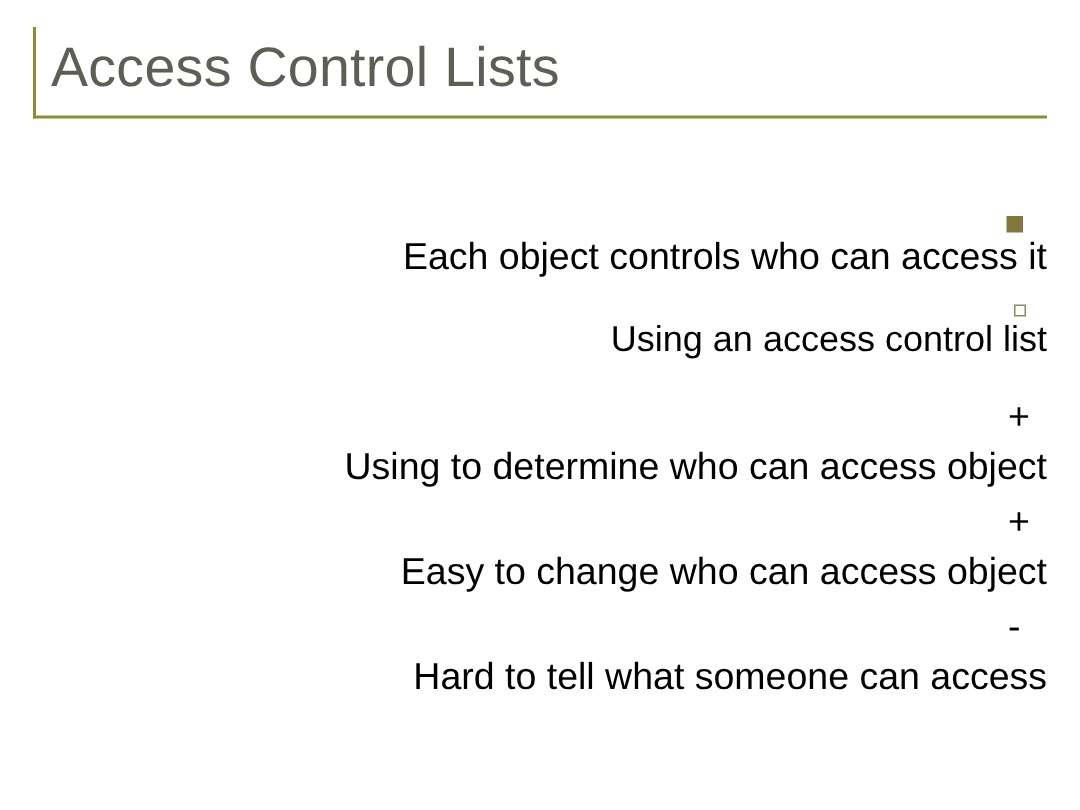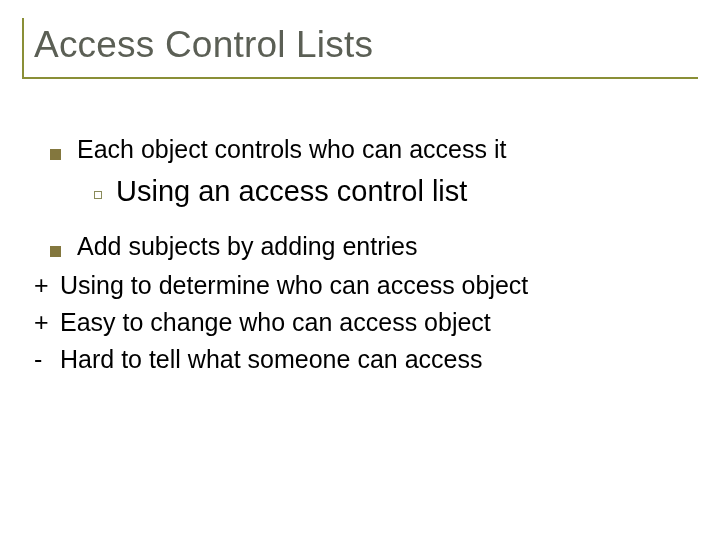--- a/index.html
+++ b/index.html
@@ -34,25 +34,25 @@
     letter-spacing: 0.2px;
   }
   .body {
     padding-left: 12px;
     font-size: 25px;
     line-height: 1.32;
     color: #000;
   }
   .row {
     display: flex;
-    flex-direction: row;
-    align-items: center;
+    flex-direction: column;
+    align-items: flex-end;
   }
   .indent-0 { padding-left: 16px; margin-bottom: 6px; }
-  .indent-1 { padding-left: 60px; font-size: 29px; margin-bottom: 20px; }
+  .indent-1 { padding-left: 60px; font-size: 24px; margin-bottom: 20px; }
   .prefix-row { padding-left: 0; margin-bottom: 4px; }
   .bullet-sq {
     width: 11px;
     height: 11px;
     background: #83773e;
     flex: 0 0 auto;
     margin-top: 11px;
     margin-right: 16px;
   }
   .bullet-sq-sm {
@@ -87,24 +87,20 @@
     <div class="row indent-0">
       <div class="bullet-sq"></div>
       <div class="txt">Each object controls who can access it</div>
     </div>
 
     <div class="row indent-1">
       <div class="bullet-sq-sm"></div>
       <div class="txt">Using an access control list</div>
     </div>
 
-    <div class="row indent-0">
-      <div class="bullet-sq"></div>
-      <div class="txt">Add subjects by adding entries</div>
-    </div>
 
 
     <div class="row prefix-row">
       <div class="prefix">+</div>
       <div class="txt">Using to determine who can access object</div>
     </div>
 
     <div class="row prefix-row">
       <div class="prefix">+</div>
       <div class="txt">Easy to change who can access object</div>

